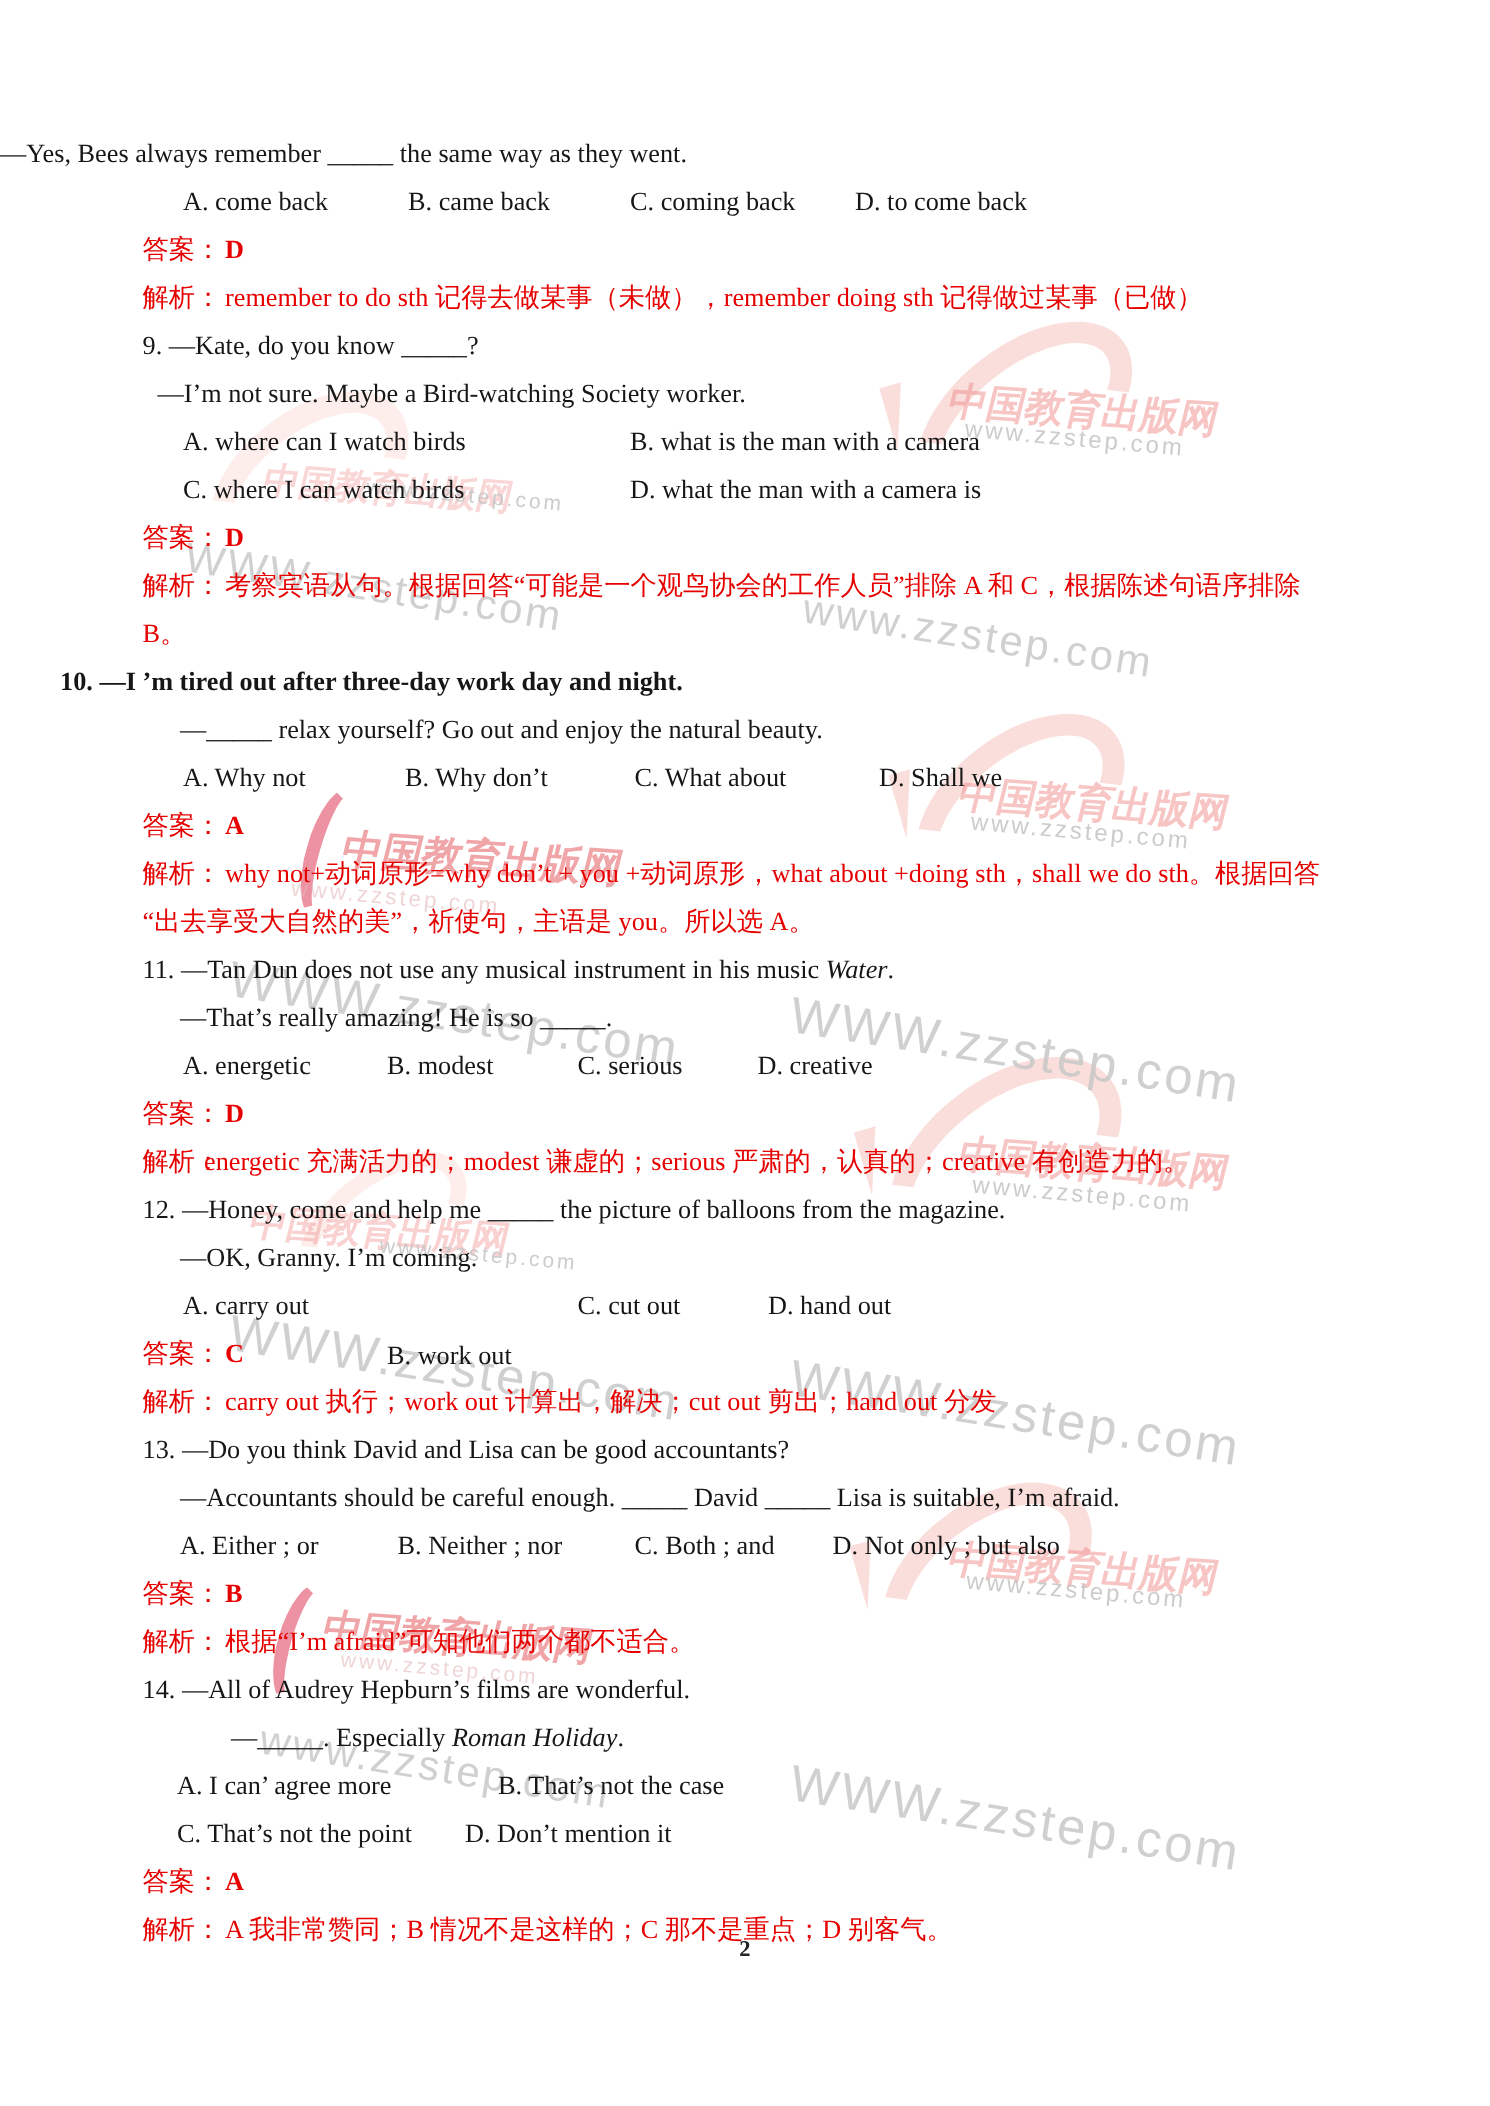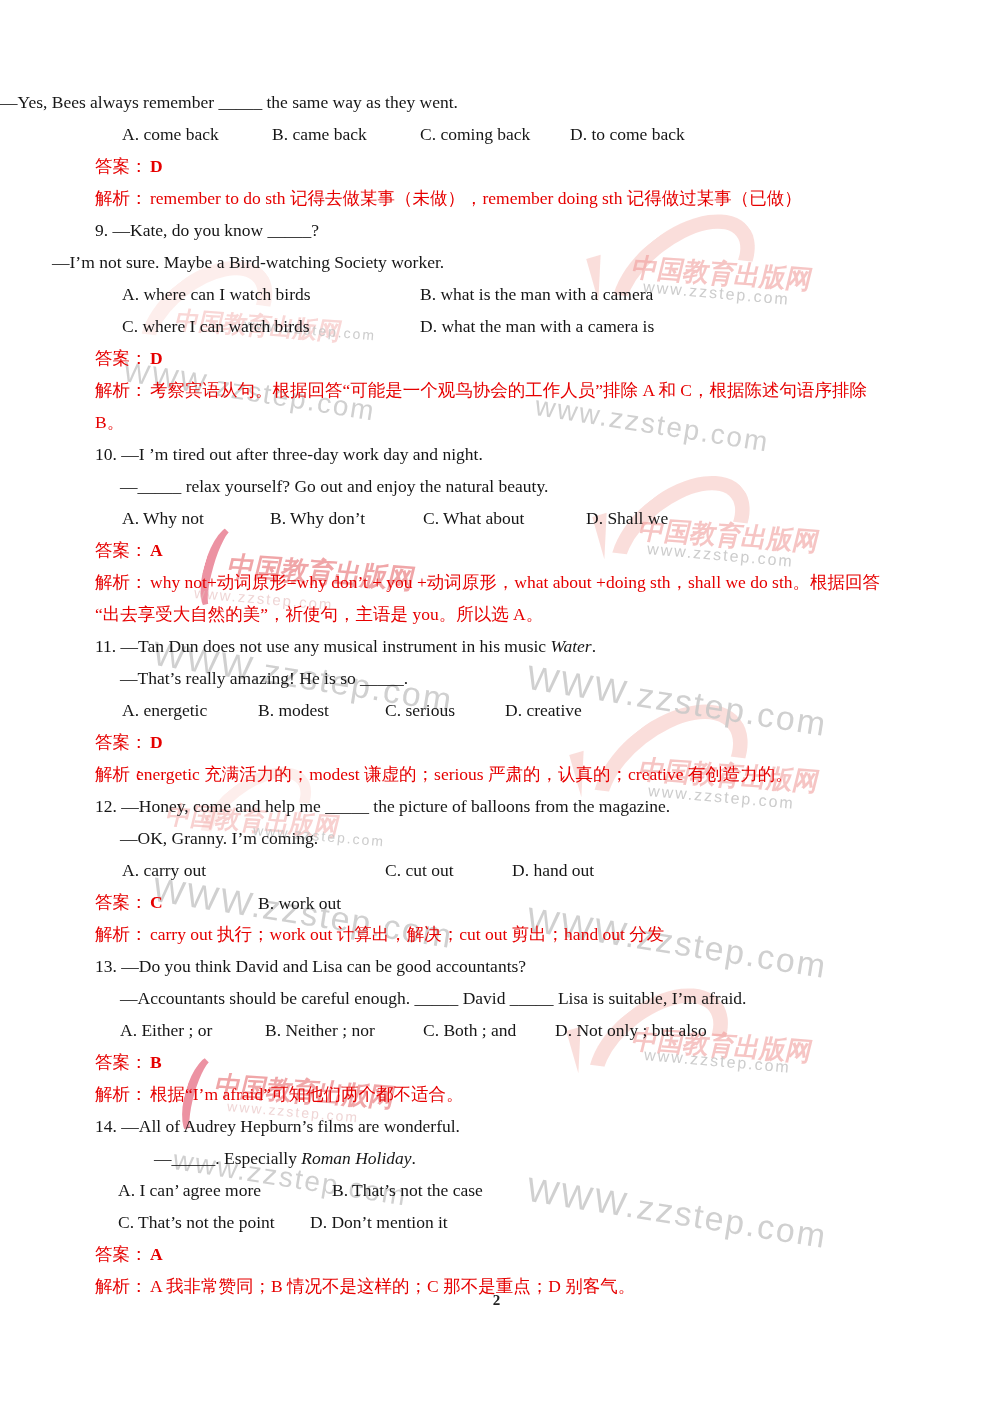--- a/index.html
+++ b/index.html
@@ -99,27 +99,27 @@
   <span class="wm-gray" style="left:530px;top:900px;font-size:34px">WWW.zzstep.com</span>
   <span class="wm-gray" style="left:176px;top:1144px;font-size:28px">www.zzstep.com</span>
   <span class="wm-gray" style="left:530px;top:1170px;font-size:34px">WWW.zzstep.com</span>
 
   <div id="content">
       <div class="row" style=""><span>—Yes, Bees always remember _____ the same way as they went.</span></div>
       <div class="row"><span class="abs" style="left: 122px;">A. come back</span><span class="abs" style="left: 272px;">B. came back</span><span class="abs" style="left: 420px;">C. coming back</span><span class="abs" style="left: 570px;">D. to come back</span></div>
       <div class="row"><span class="abs red" style="left: 95px;">答案：</span><span class="abs red bd" style="left: 150px;">D</span></div>
       <div class="row"><span class="abs red" style="left: 95px;">解析：</span><span class="abs red" style="left: 150px;">remember to do sth 记得去做某事（未做），remember doing sth 记得做过某事（已做）</span></div>
       <div class="row" style="padding-left: 95px;"><span>9. —Kate, do you know _____?</span></div>
-      <div class="row" style="padding-left: 52px;"><span>—I’m not sure. Maybe a Bird-watching Society worker.</span></div>
+      <div class="row" style="padding-left: 105px;"><span>—I’m not sure. Maybe a Bird-watching Society worker.</span></div>
       <div class="row"><span class="abs" style="left: 420px;">B. what is the man with a camera</span><span class="abs" style="left: 122px;">A. where can I watch birds</span></div>
       <div class="row"><span class="abs" style="left: 122px;">C. where I can watch birds</span><span class="abs" style="left: 420px;">D. what the man with a camera is</span></div>
       <div class="row"><span class="abs red" style="left: 95px;">答案：</span><span class="abs red bd" style="left: 150px;">D</span></div>
       <div class="row"><span class="abs red" style="left: 95px;">解析：</span><span class="abs red" style="left: 150px;">考察宾语从句。根据回答“可能是一个观鸟协会的工作人员”排除 A 和 C，根据陈述句语序排除</span></div>
       <div class="row" style="padding-left: 95px;"><span class="red">B。</span></div>
-      <div class="row" style="padding-left: 95px;"><span>10. —I ’m tired out after three-day work day and night.</span></div>
+      <div class="row" style="padding-left: 40px; font-weight: bold;"><span>10. —I ’m tired out after three-day work day and night.</span></div>
       <div class="row" style="padding-left: 120px;"><span>—_____ relax yourself? Go out and enjoy the natural beauty.</span></div>
       <div class="row"><span class="abs" style="left: 122px;">A. Why not</span><span class="abs" style="left: 270px;">B. Why don’t</span><span class="abs" style="left: 423px;">C. What about</span><span class="abs" style="left: 586px;">D. Shall we</span></div>
       <div class="row"><span class="abs red" style="left: 95px;">答案：</span><span class="abs red bd" style="left: 150px;">A</span></div>
       <div class="row"><span class="abs red" style="left: 95px;">解析：</span><span class="abs red" style="left: 150px;">why not+动词原形=why don’t + you +动词原形，what about +doing sth，shall we do sth。根据回答</span></div>
       <div class="row" style="padding-left: 95px;"><span class="red">“出去享受大自然的美”，祈使句，主语是 you。所以选 A。</span></div>
       <div class="row" style="padding-left: 95px;"><span>11. —Tan Dun does not use any musical instrument in his music </span><span class="it">Water</span><span>.</span></div>
       <div class="row" style="padding-left: 120px;"><span>—That’s really amazing! He is so _____.</span></div>
       <div class="row"><span class="abs" style="left: 122px;">A. energetic</span><span class="abs" style="left: 258px;">B. modest</span><span class="abs" style="left: 385px;">C. serious</span><span class="abs" style="left: 505px;">D. creative</span></div>
       <div class="row"><span class="abs red" style="left: 95px;">答案：</span><span class="abs red bd" style="left: 150px;">D</span></div>
       <div class="row"><span class="abs red" style="left: 95px;">解析：</span><span class="abs red" style="left: 136px;">energetic 充满活力的；modest 谦虚的；serious 严肃的，认真的；creative 有创造力的。</span></div>

